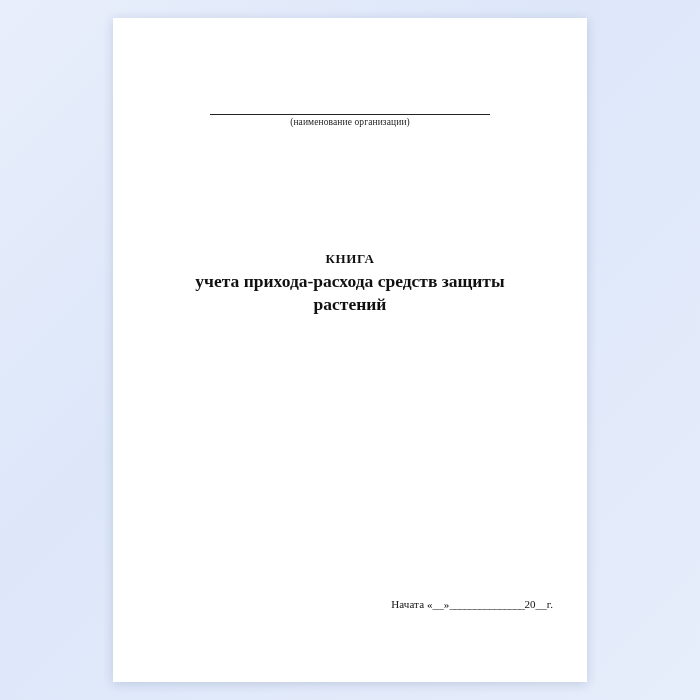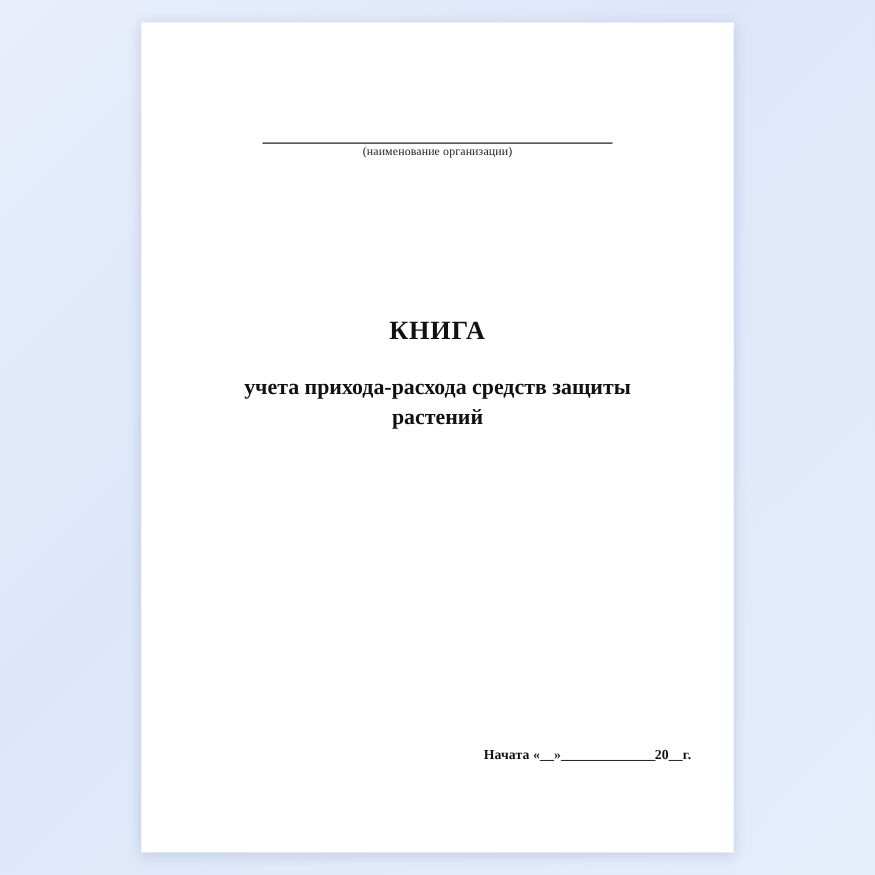--- a/index.html
+++ b/index.html
@@ -48,42 +48,42 @@
   }
   .title-block {
     position: absolute;
     left: 40px;
     right: 40px;
     top: 232px;
     text-align: center;
     color: #111111;
   }
   .title-main {
-    font-size: 21px;
+    font-size: 13px;
     font-weight: bold;
     letter-spacing: 0.6px;
     line-height: 1.35;
   }
   .title-sub {
     font-size: 17.5px;
     font-weight: bold;
     line-height: 1.35;
-    margin-top: 20px;
+    margin-top: 2px;
     padding: 0 22px;
   }
   .dates-block {
     position: absolute;
     right: 34px;
     bottom: 72px;
     text-align: right;
     color: #111111;
   }
   .date-row {
     font-size: 11px;
-    font-weight: bold;
+    font-weight: normal;
     white-space: nowrap;
     margin-bottom: 11px;
     letter-spacing: 0.1px;
   }
   .date-row:last-child {
     margin-bottom: 0;
   }
   .date-fill {
     display: inline-block;
     letter-spacing: -0.5px;

